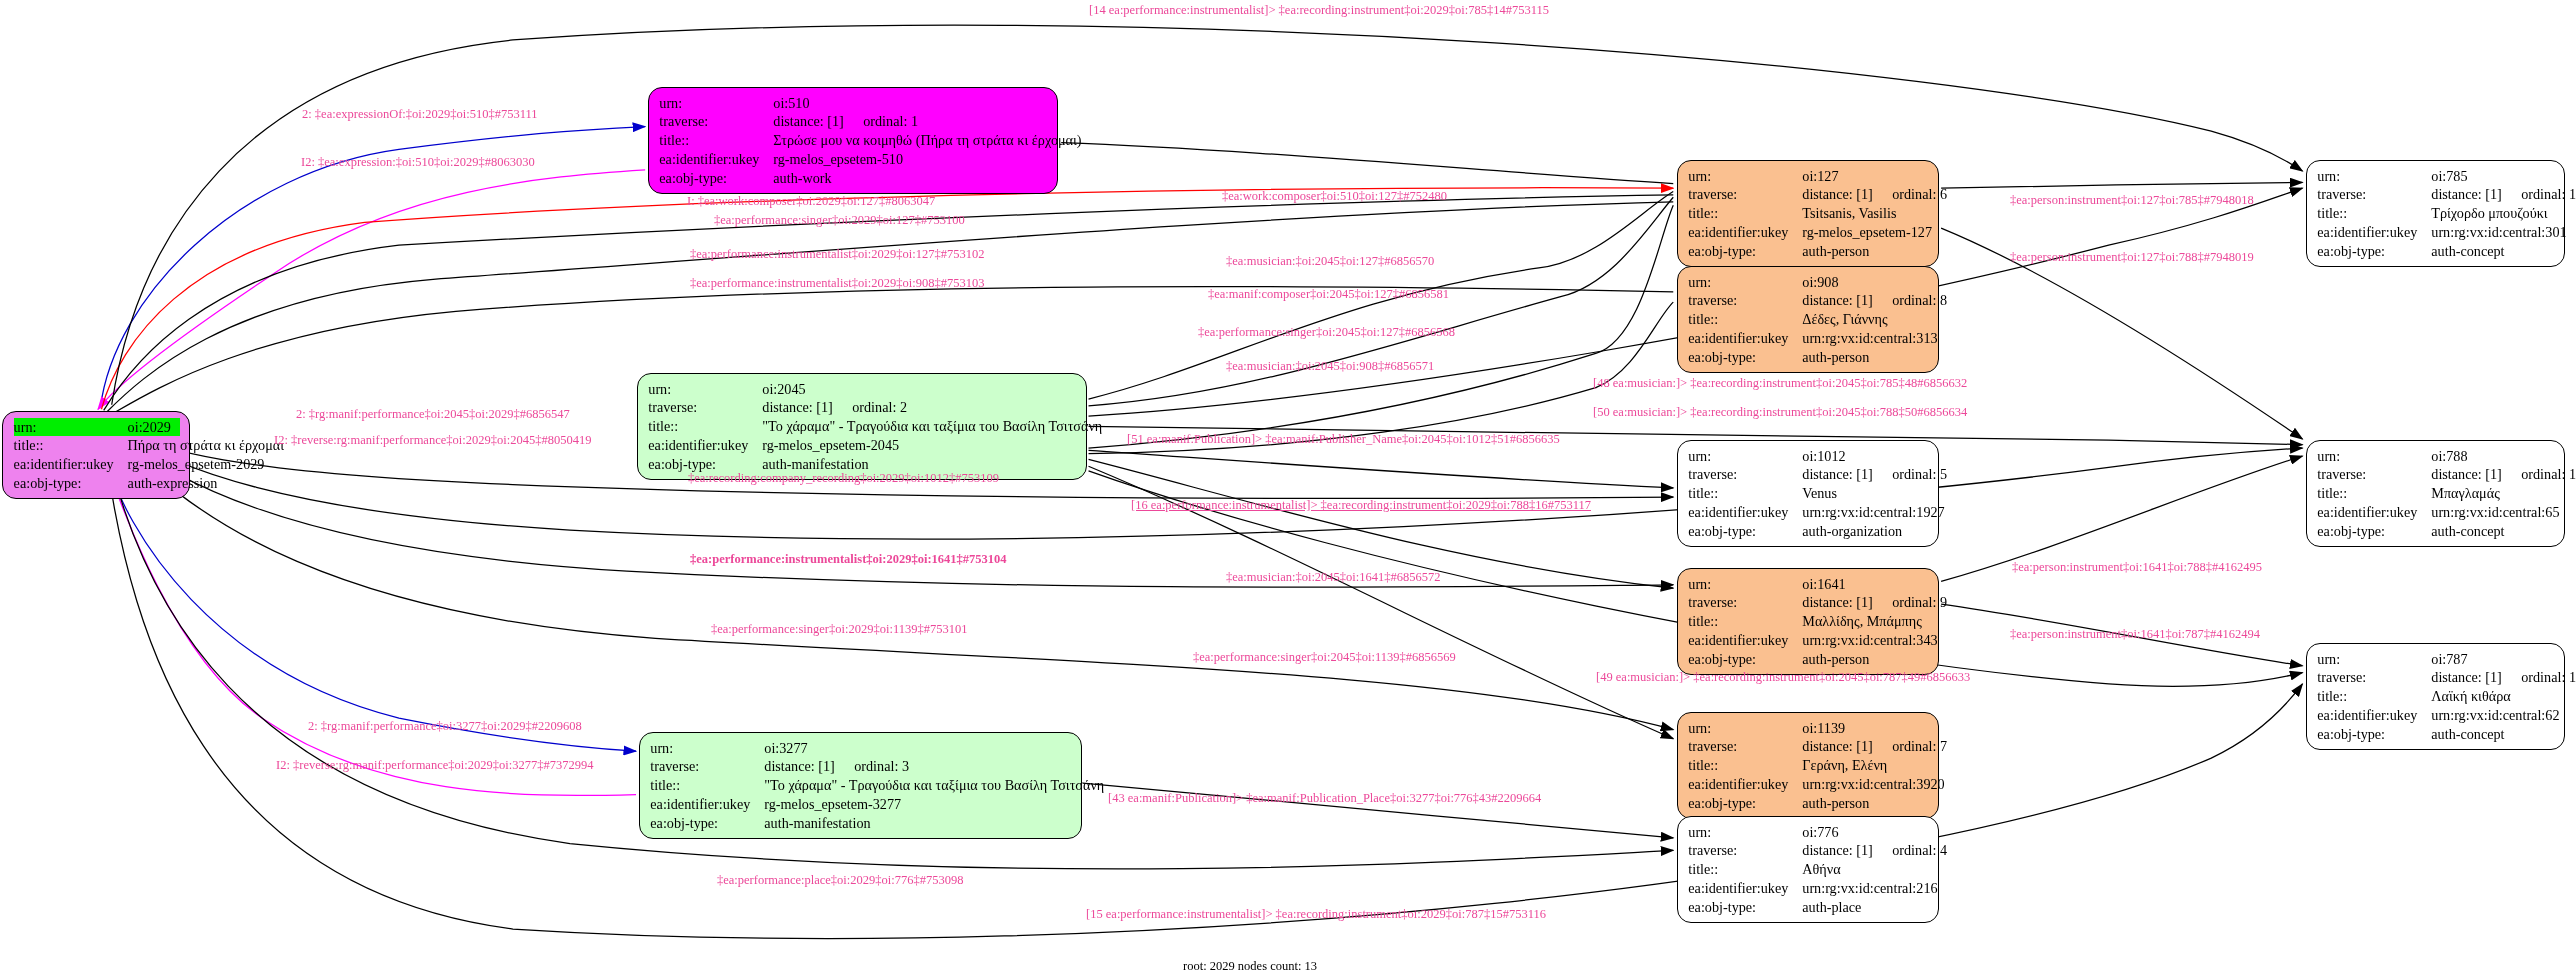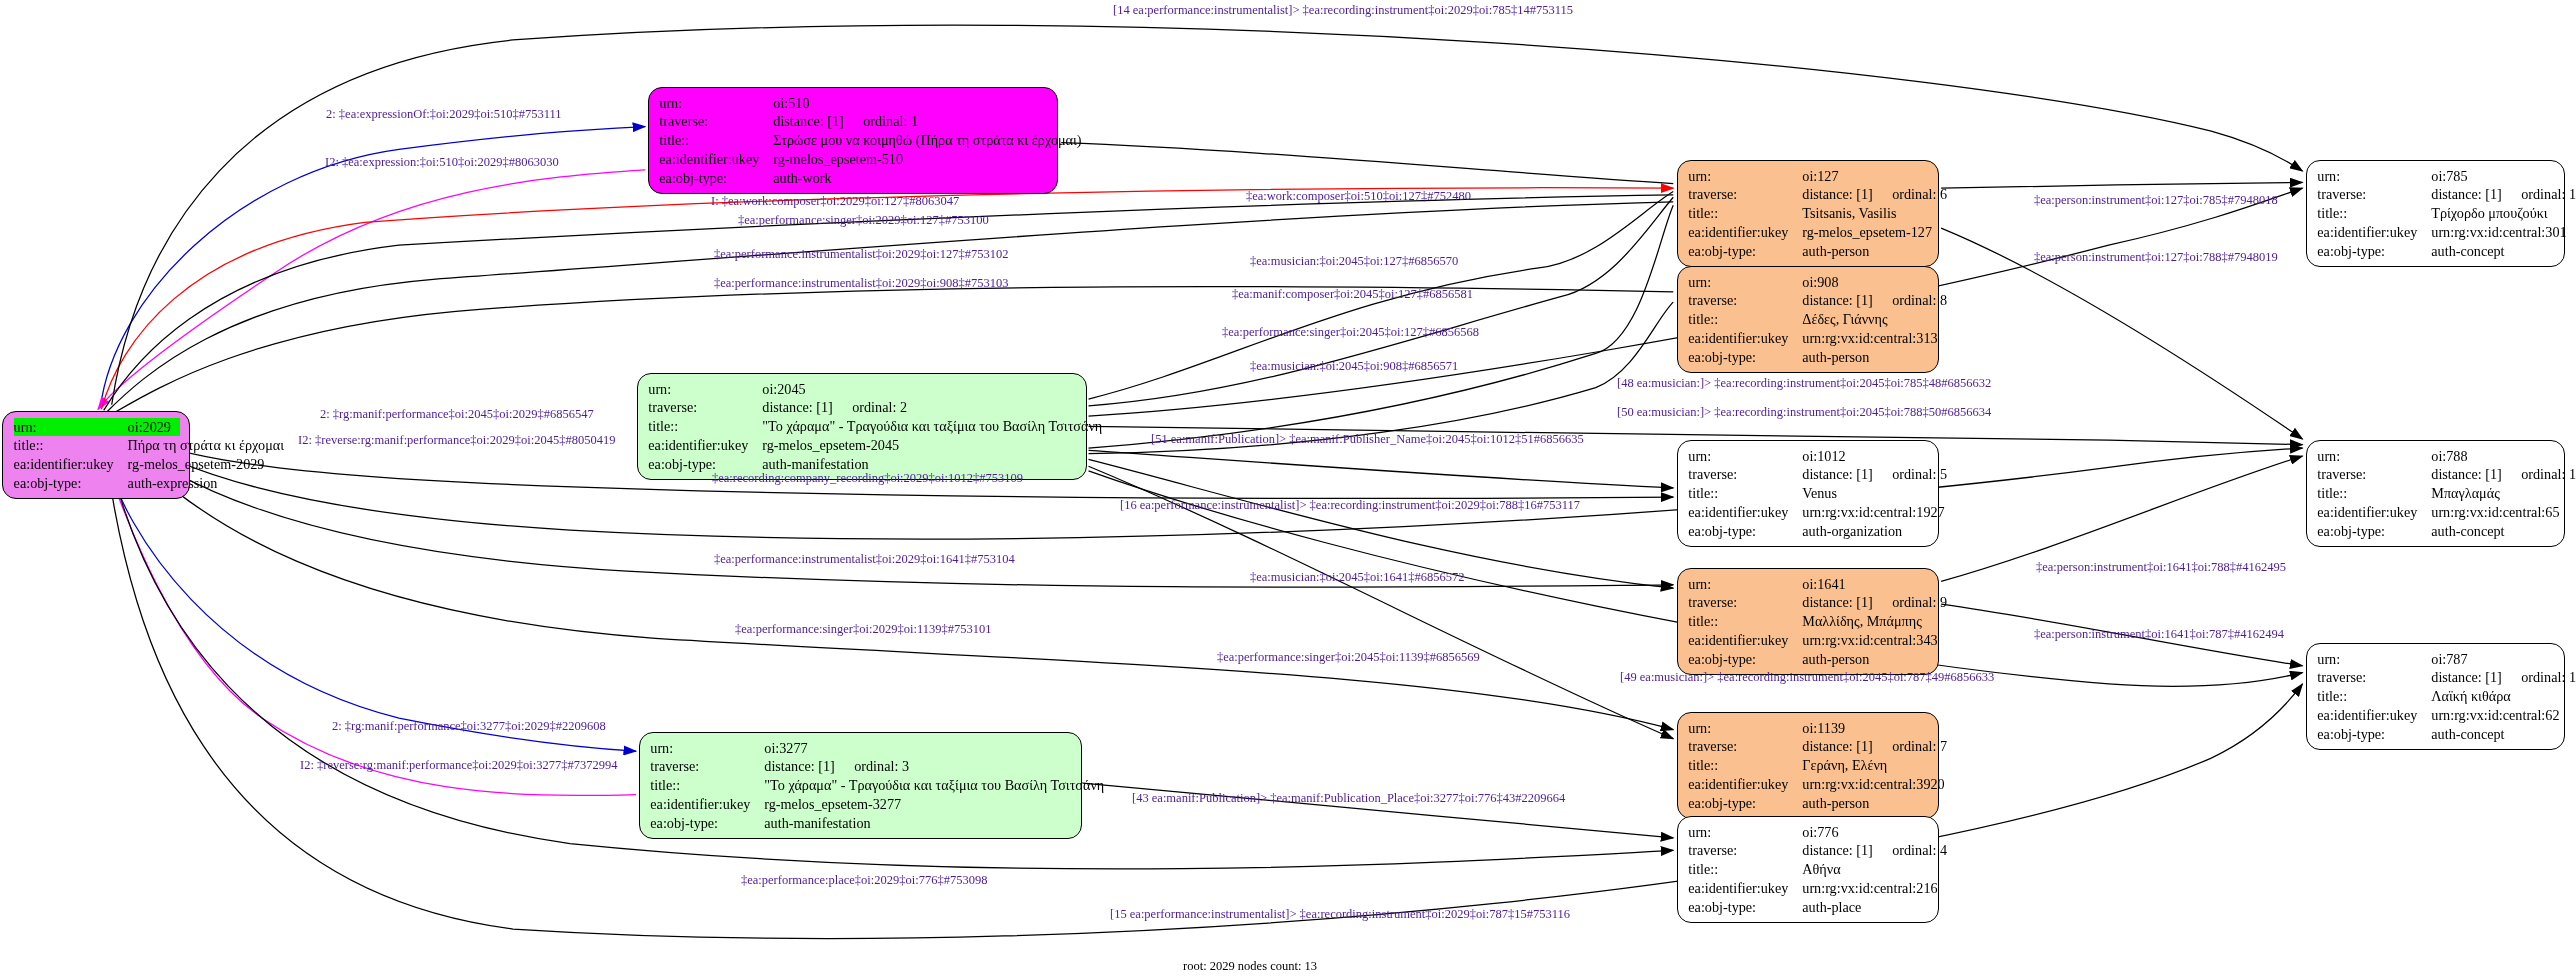--- a/index.html
+++ b/index.html
@@ -31,24 +31,23 @@
     font-size:14.2px;
     white-space:nowrap;
   }
   .row .k{width:114px;flex:0 0 114px;}
   .row .v{flex:1 1 auto;}
   .row.hl .k,.row.hl .v{background:#00ee00;}
   .row .v .ord{margin-left:19.4px;}
   .elabel{
     position:absolute;
     font-size:12.5px;
-    color:#4c1d95;
+    color:#ec4899;
     white-space:nowrap;
     z-index:6;
-    margin-left:24px;
   }
   .footer{
     position:absolute;
     font-size:12.5px;
     white-space:nowrap;
     z-index:6;
   }
 </style>
 </head>
 <body>
@@ -444,22 +443,22 @@
   <div class="elabel" style="left:1208px;top:287px;">‡ea:manif:composer‡oi:2045‡oi:127‡#6856581</div>
   <div class="elabel" style="left:690px;top:276px;">‡ea:performance:instrumentalist‡oi:2029‡oi:908‡#753103</div>
   <div class="elabel" style="left:1198px;top:325px;">‡ea:performance:singer‡oi:2045‡oi:127‡#6856568</div>
   <div class="elabel" style="left:1226px;top:359px;">‡ea:musician:‡oi:2045‡oi:908‡#6856571</div>
   <div class="elabel" style="left:1593px;top:376px;">[48 ea:musician:]&gt; ‡ea:recording:instrument‡oi:2045‡oi:785‡48#6856632</div>
   <div class="elabel" style="left:296px;top:407px;text-align:right;">2: ‡rg:manif:performance‡oi:2045‡oi:2029‡#6856547</div>
   <div class="elabel" style="left:1593px;top:405px;">[50 ea:musician:]&gt; ‡ea:recording:instrument‡oi:2045‡oi:788‡50#6856634</div>
   <div class="elabel" style="left:274px;top:433px;">I2: ‡reverse:rg:manif:performance‡oi:2029‡oi:2045‡#8050419</div>
   <div class="elabel" style="left:1108px;top:432px;padding-left:19px;">[51 ea:manif:Publication]&gt; ‡ea:manif:Publisher_Name‡oi:2045‡oi:1012‡51#6856635</div>
   <div class="elabel" style="left:688px;top:471px;">‡ea:recording:company_recording‡oi:2029‡oi:1012‡#753109</div>
-  <div class="elabel" style="left:1096px;top:498px;">[16 ea:performance:instrumentalist]&gt; ‡ea:recording:instrument‡oi:2029‡oi:788‡16#753117</div>
-  <div class="elabel" style="left:690px;top:552px;">‡ea:performance:instrumentalist‡oi:2029‡oi:1641‡#753104</div>
+  <div class="elabel" style="left:1131px;top:498px;text-decoration:underline;">[16 ea:performance:instrumentalist]&gt; ‡ea:recording:instrument‡oi:2029‡oi:788‡16#753117</div>
+  <div class="elabel" style="left:690px;top:552px;font-weight:bold;">‡ea:performance:instrumentalist‡oi:2029‡oi:1641‡#753104</div>
   <div class="elabel" style="left:1226px;top:570px;">‡ea:musician:‡oi:2045‡oi:1641‡#6856572</div>
   <div class="elabel" style="left:2012px;top:560px;">‡ea:person:instrument‡oi:1641‡oi:788‡#4162495</div>
   <div class="elabel" style="left:711px;top:622px;">‡ea:performance:singer‡oi:2029‡oi:1139‡#753101</div>
   <div class="elabel" style="left:2010px;top:627px;">‡ea:person:instrument‡oi:1641‡oi:787‡#4162494</div>
   <div class="elabel" style="left:1193px;top:650px;">‡ea:performance:singer‡oi:2045‡oi:1139‡#6856569</div>
   <div class="elabel" style="left:1596px;top:670px;text-align:center;">[49 ea:musician:]&gt; ‡ea:recording:instrument‡oi:2045‡oi:787‡49#6856633</div>
   <div class="elabel" style="left:308px;top:719px;">2: ‡rg:manif:performance‡oi:3277‡oi:2029‡#2209608</div>
   <div class="elabel" style="left:276px;top:758px;">I2: ‡reverse:rg:manif:performance‡oi:2029‡oi:3277‡#7372994</div>
   <div class="elabel" style="left:1108px;top:791px;">[43 ea:manif:Publication]&gt; ‡ea:manif:Publication_Place‡oi:3277‡oi:776‡43#2209664</div>
   <div class="elabel" style="left:717px;top:873px;">‡ea:performance:place‡oi:2029‡oi:776‡#753098</div>

